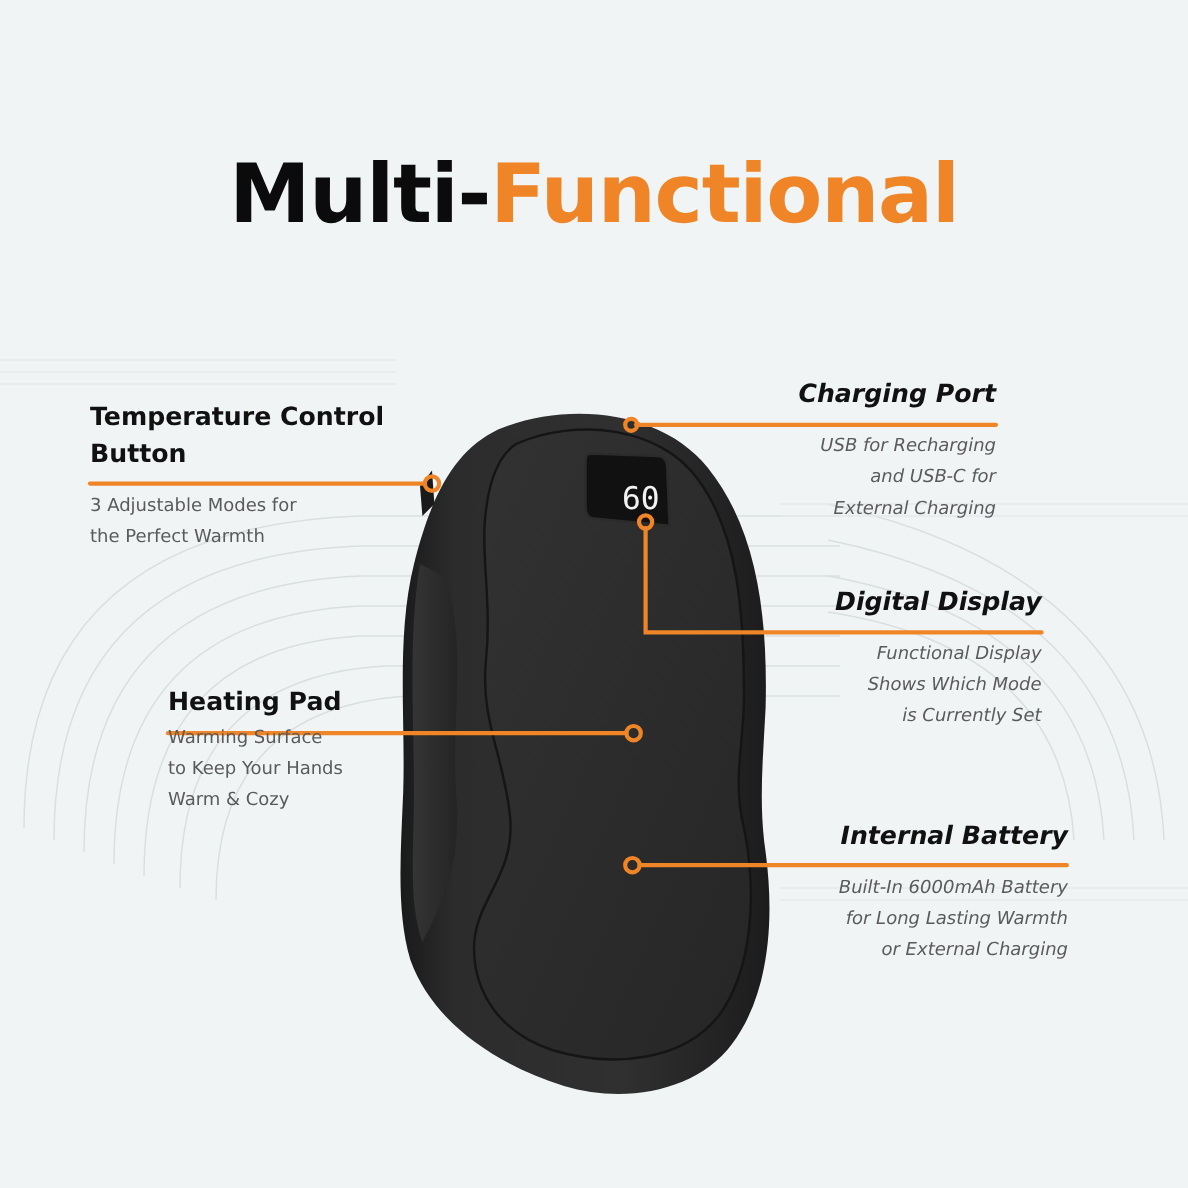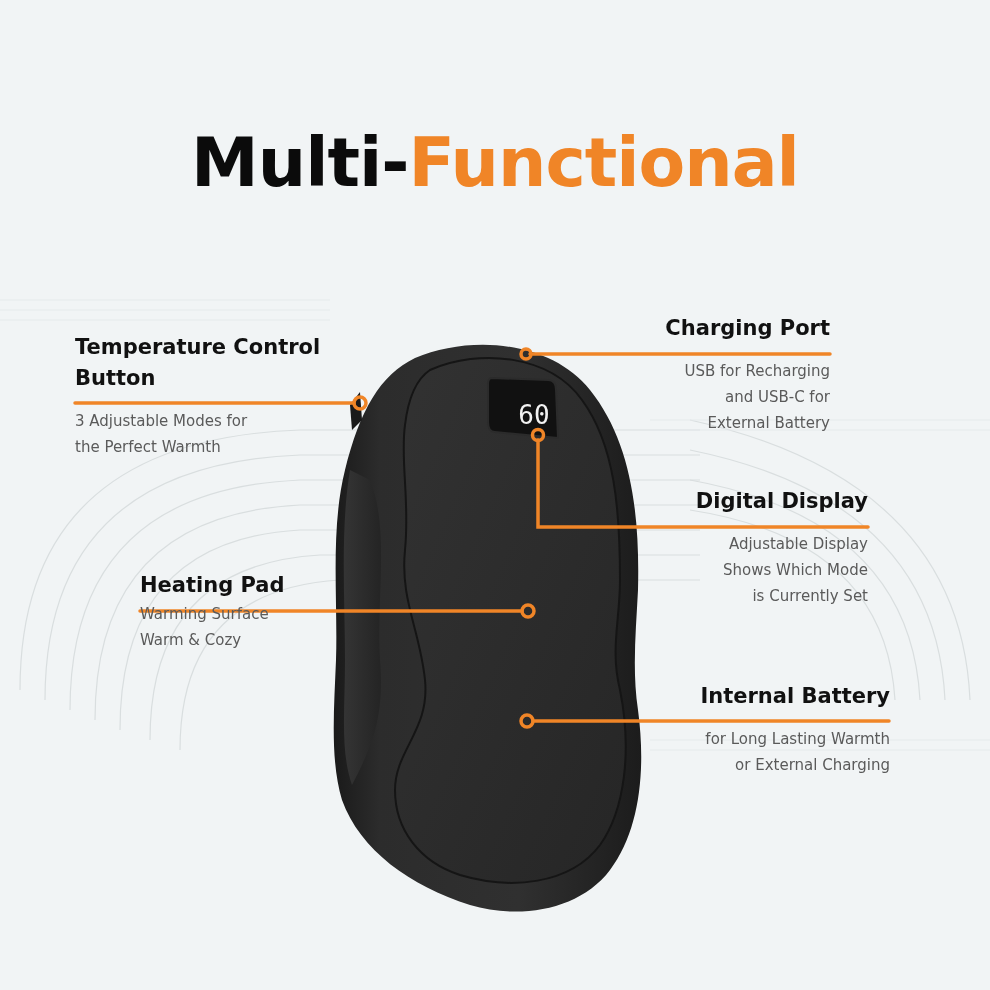--- a/index.html
+++ b/index.html
@@ -21,21 +21,21 @@
 
   .callout { position: absolute; }
   .callout .head {
     font-family: "DejaVu Sans", sans-serif; font-weight: bold;
     font-size: 21px; color: #111; line-height: 31px;
   }
   .callout .desc {
     font-family: "DejaVu Sans", sans-serif;
     font-size: 15px; color: #5a5a5a; line-height: 26px; margin-top: 6px;
   }
-  .callout.right { text-align: right; }
+  .callout.right { text-align: right; font-style: italic; }
 
   .lines { position: absolute; inset: 0; pointer-events: none; }
 </style>
 </head>
 <body>
 
 <svg class="bg-lines" width="990" height="990" viewBox="0 0 990 990">
   <g fill="none" stroke="#d9dedf" stroke-width="1.2">
     <path d="M20 690 Q20 440 300 430 L700 430"></path>
     <path d="M45 700 Q45 465 300 455 L700 455"></path>
@@ -123,40 +123,42 @@
     <div>3 Adjustable Modes for</div>
     <div>the Perfect Warmth</div>
   </div>
 </div>
 
 <div class="callout right" style="right:160px; top:313px; width:300px;">
   <div class="head">Charging Port</div>
   <div class="desc" style="margin-top:14px;">
     <div>USB for Recharging</div>
     <div>and USB-C for</div>
-    <div>External Battery</div>
+    <div>External Charging</div>
   </div>
 </div>
 
 <div class="callout right" style="right:122px; top:486px; width:300px;">
   <div class="head">Digital Display</div>
   <div class="desc" style="margin-top:14px;">
-    <div>Adjustable Display</div>
+    <div>Functional Display</div>
     <div>Shows Which Mode</div>
     <div>is Currently Set</div>
   </div>
 </div>
 
 <div class="callout" style="left:140px; top:570px; width:230px;">
   <div class="head">Heating Pad</div>
   <div class="desc" style="margin-top:0;">
     <div>Warming Surface</div>
+    <div>to Keep Your Hands</div>
     <div>Warm &amp; Cozy</div>
   </div>
 </div>
 
 <div class="callout right" style="right:100px; top:681px; width:320px;">
   <div class="head">Internal Battery</div>
   <div class="desc" style="margin-top:14px;">
+    <div>Built-In 6000mAh Battery</div>
     <div>for Long Lasting Warmth</div>
     <div>or External Charging</div>
   </div>
 </div>
 
 </body></html>

